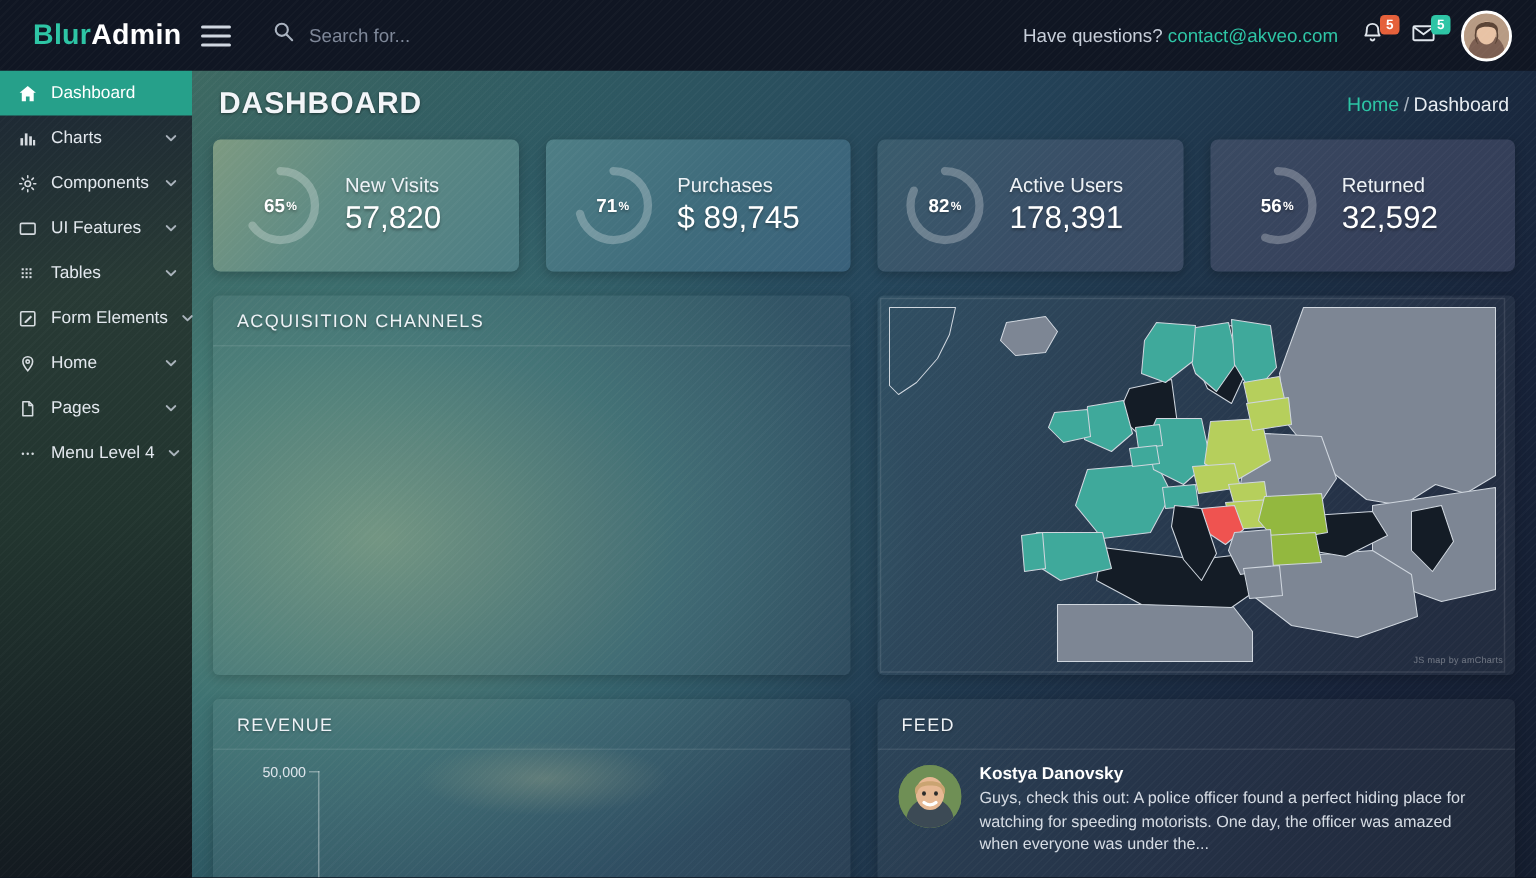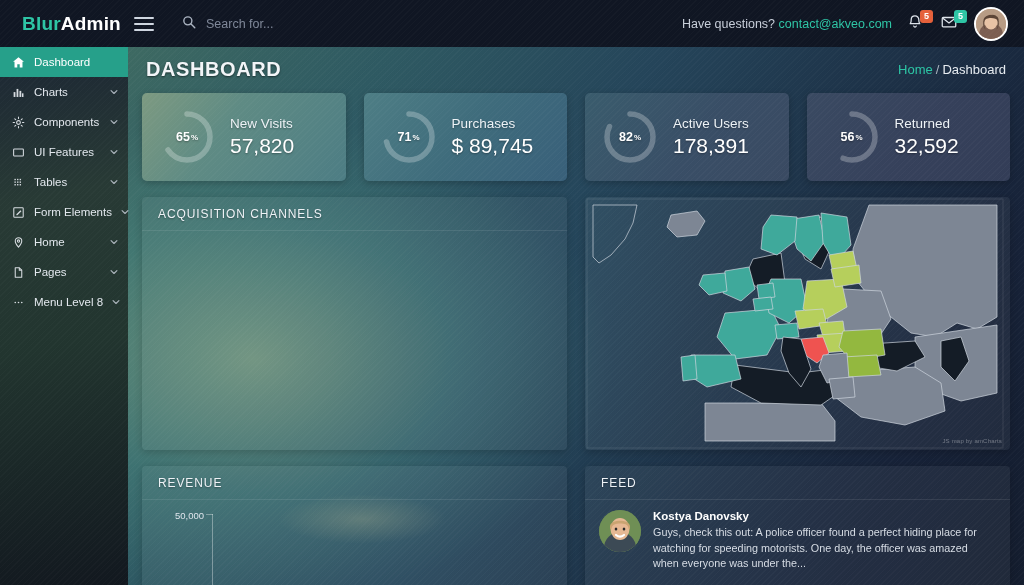--- a/index.html
+++ b/index.html
@@ -391,21 +391,21 @@
     </div>
 
     <div class="side-item">
       <span class="side-ico">
         <svg width="13" height="13" viewBox="0 0 16 16" fill="currentColor">
             <circle cx="4" cy="8" r="1"></circle>
             <circle cx="8" cy="8" r="1"></circle>
             <circle cx="12" cy="8" r="1"></circle>
           </svg>
       </span>
-      <span class="side-label">Menu Level 8</span>
+      <span class="side-label">Menu Level 4</span>
       <span class="side-chev">
         <svg width="10" height="10" viewBox="0 0 12 12" fill="none" stroke="currentColor" stroke-width="1.4">
             <path d="M2.5 4.4 6 7.8l3.5-3.4" stroke-linecap="round" stroke-linejoin="round"></path>
           </svg>
       </span>
     </div>
   </div>
 
   <div class="content">
     <div class="content-inner">

